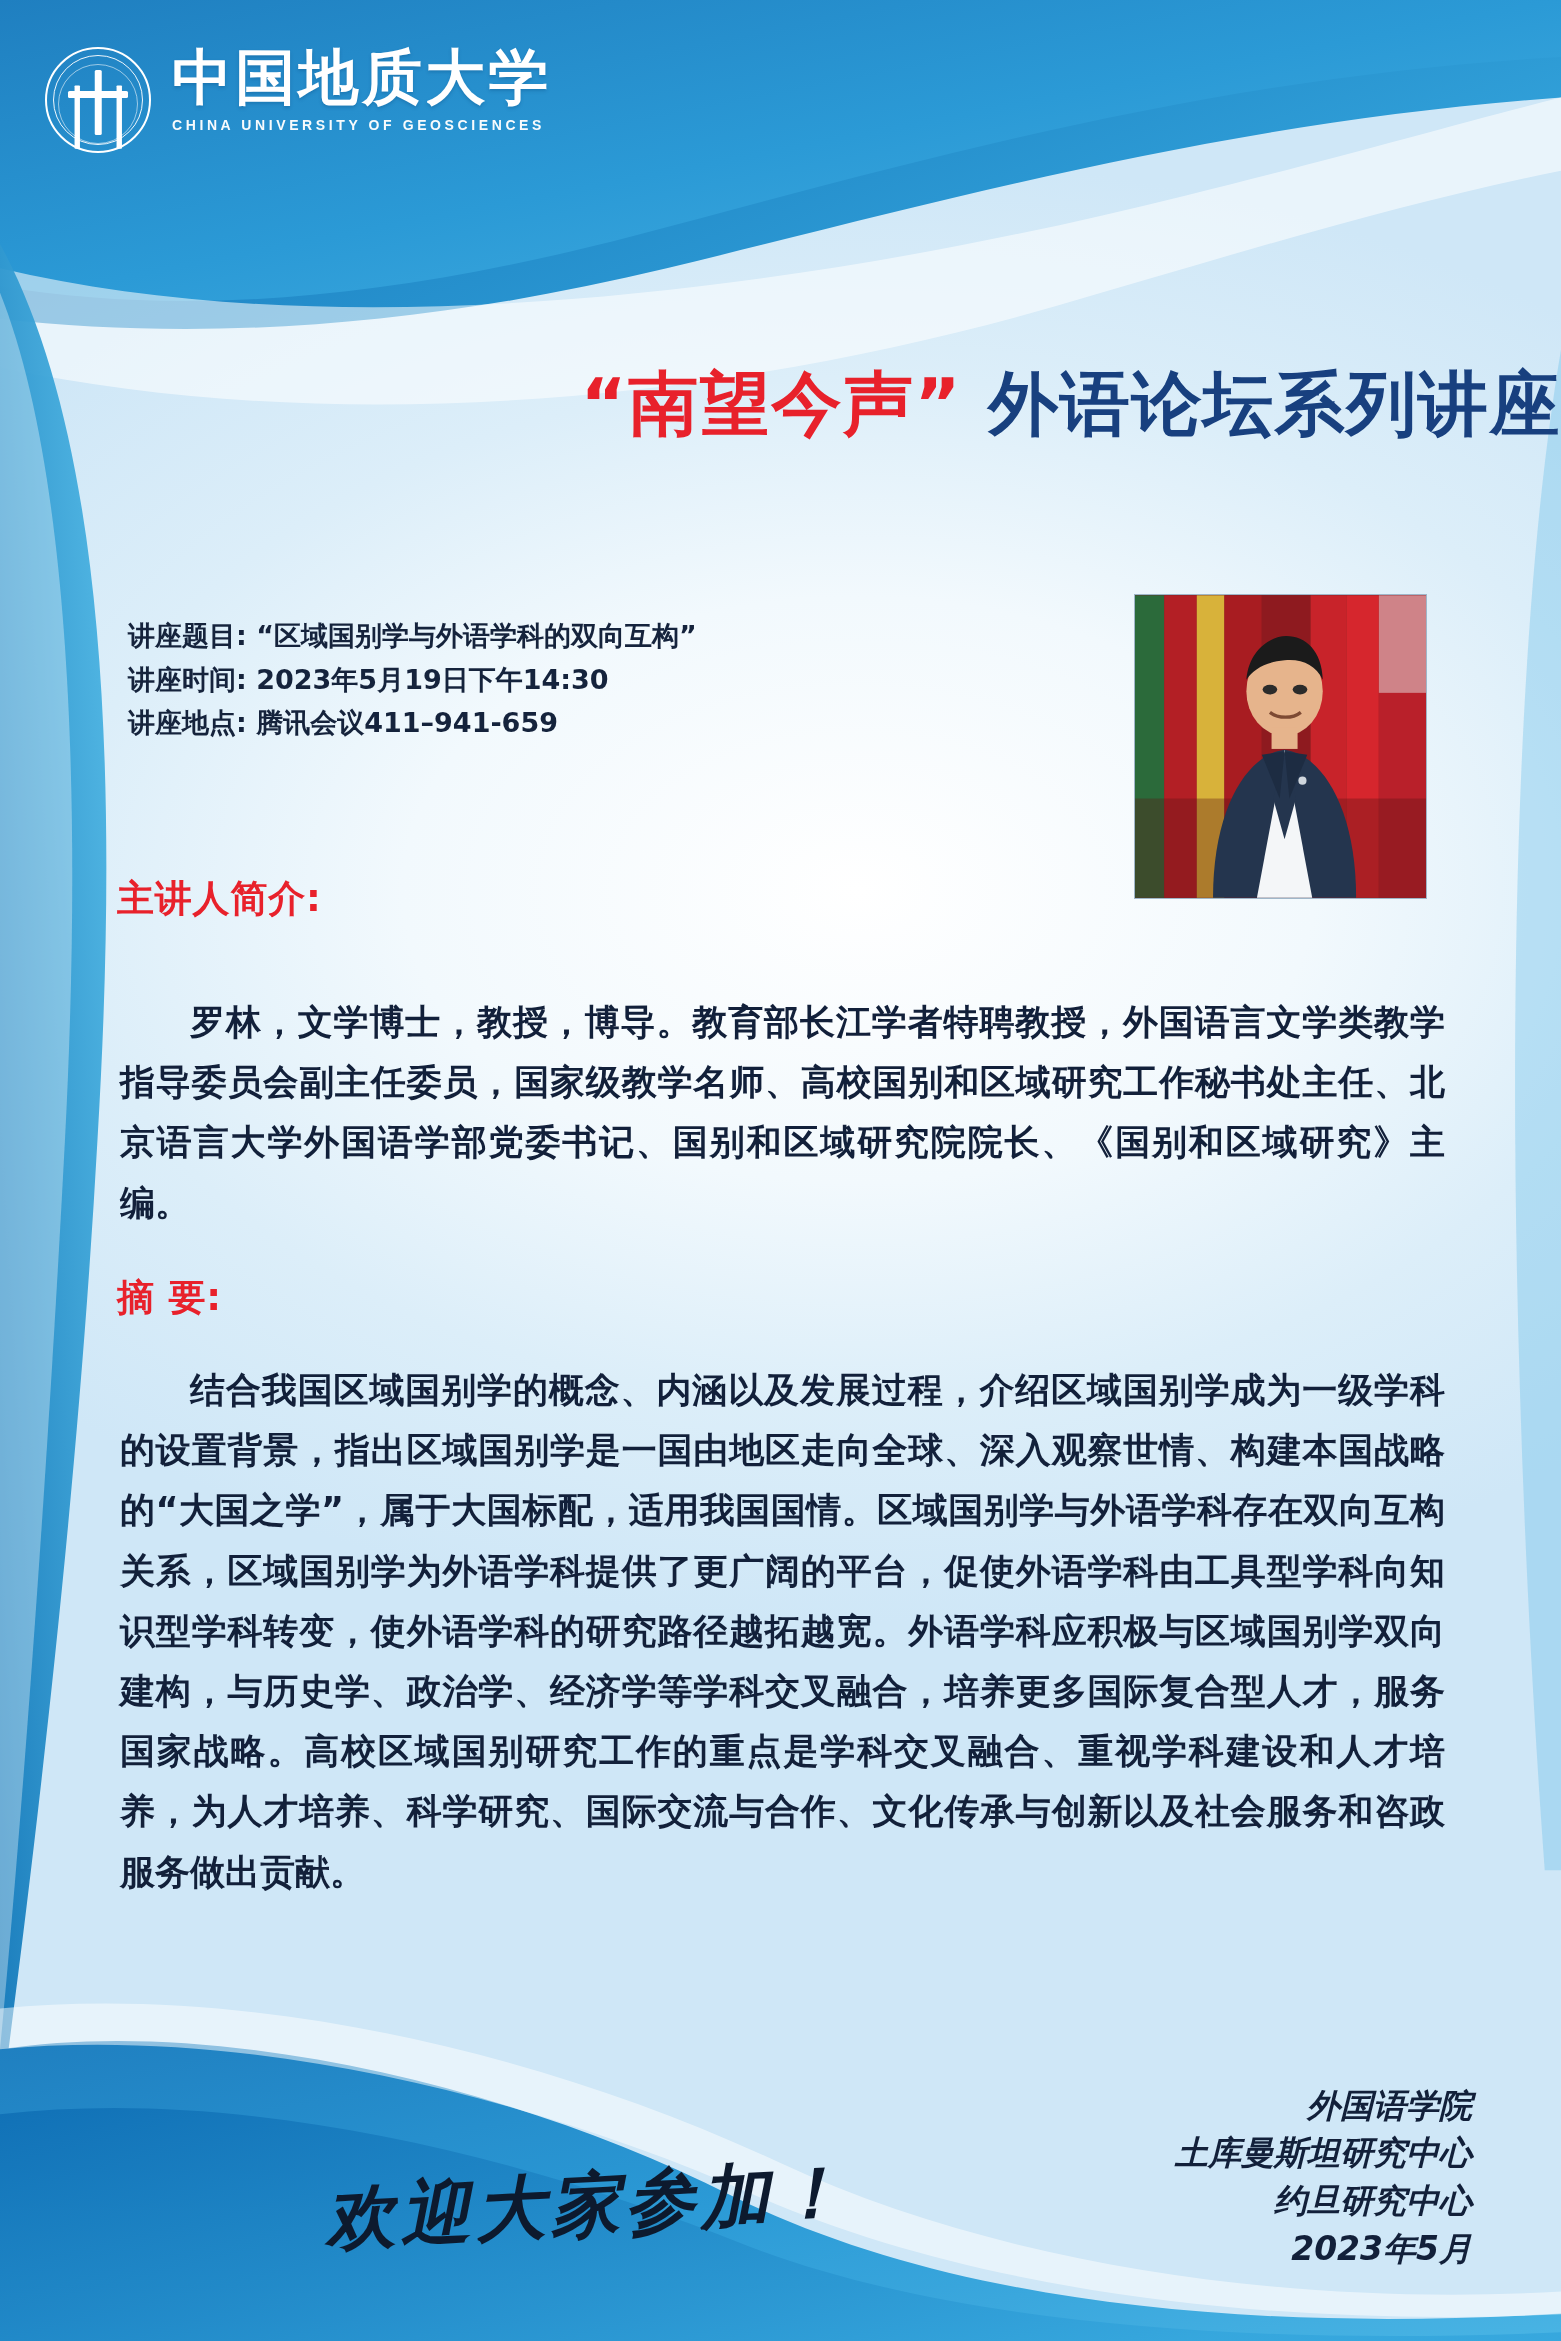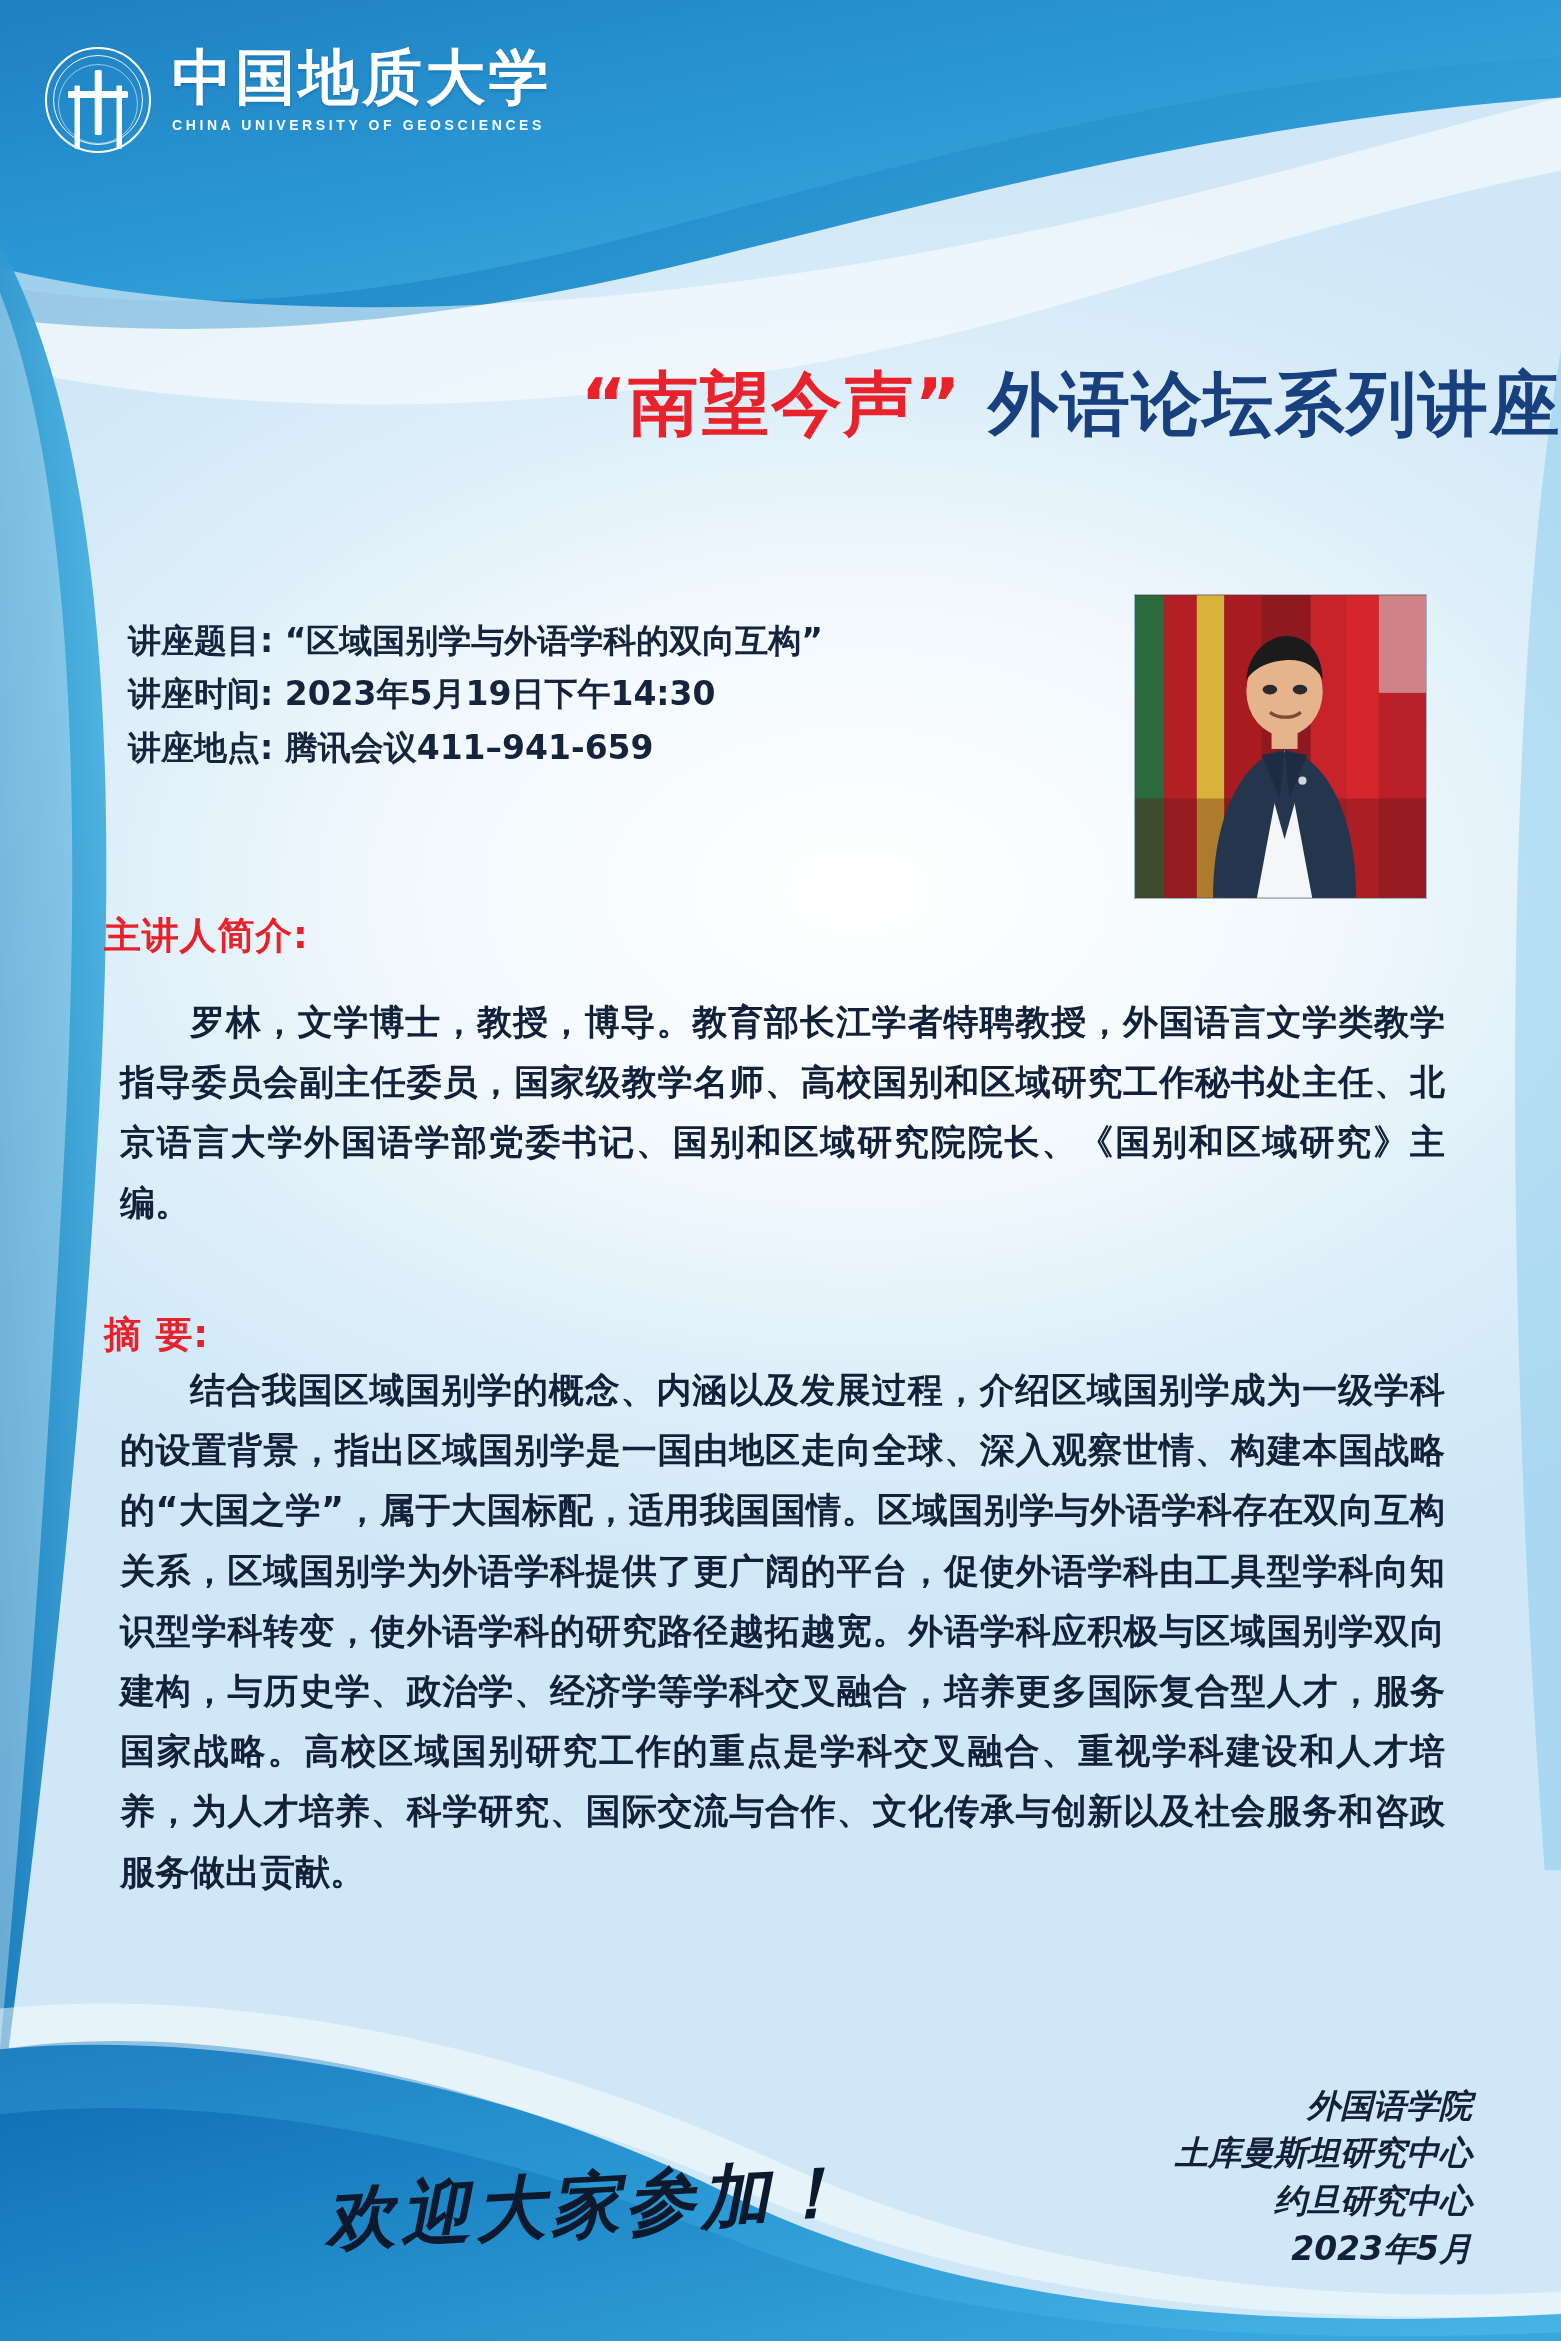--- a/index.html
+++ b/index.html
@@ -67,38 +67,37 @@
     font-size:70px;font-weight:700;letter-spacing:1.6px;
     font-family:"DejaVu Sans","Liberation Sans",sans-serif;
     white-space:nowrap;
   }
   .main-title .red{color:#e8212b;}
   .main-title .blue{color:#18407f;}
 
   
   .info{
     position:absolute;left:128px;top:614px;width:813px;
-    font-size:33px;line-height:1.62;color:#15233c;font-weight:700;
+    font-size:27px;line-height:1.62;color:#15233c;font-weight:700;
     font-family:"DejaVu Sans","Liberation Sans",sans-serif;
   }
   .info div{white-space:nowrap;}
 
   .portrait{
     position:absolute;left:1134px;top:594px;width:291px;height:303px;
     overflow:hidden;border:0.8px solid #9fb6c9;
     background:#6d3030;
   }
   .portrait svg{display:block;}
 
   .sec-head{
-    position:absolute;left:104px;
+    position:absolute;left:117px;
     color:#e8212b;font-weight:700;font-size:37px;
     font-family:"DejaVu Sans","Liberation Sans",sans-serif;
     letter-spacing:0.8px;
-    margin-top:37px;
   }
   #speaker-head{top:874px;}
   #abstract-head{top:1273px;}
 
   .para{
     position:absolute;left:120px;width:1325px;
     font-size:35px;line-height:1.72;color:#12203a;font-weight:700;
     text-align:justify;text-justify:inter-ideograph;
     font-family:"DejaVu Sans","Liberation Sans",sans-serif;
     text-indent:2em;

